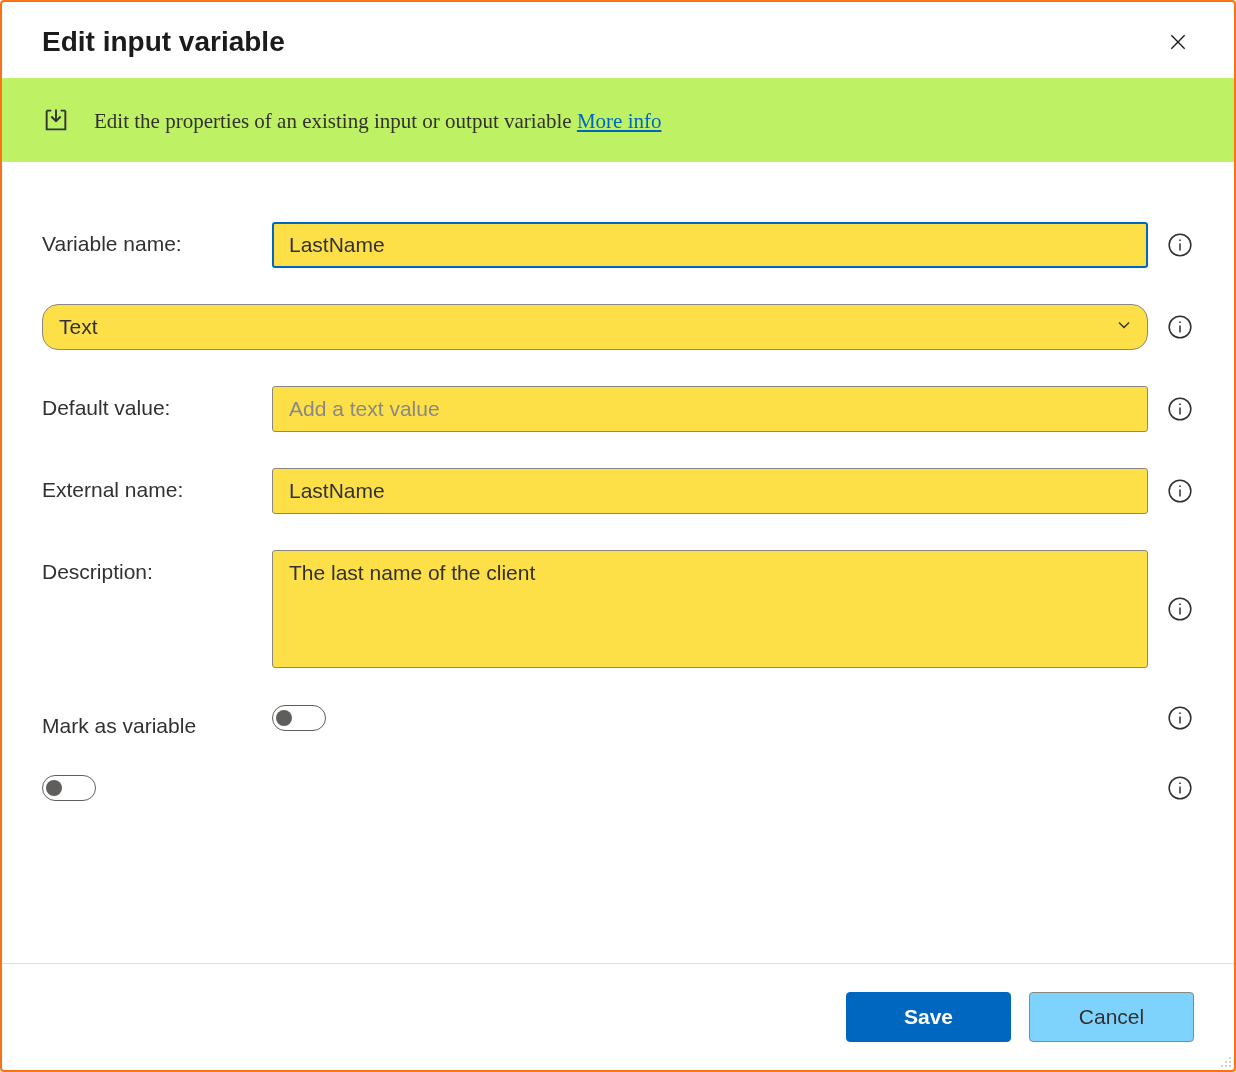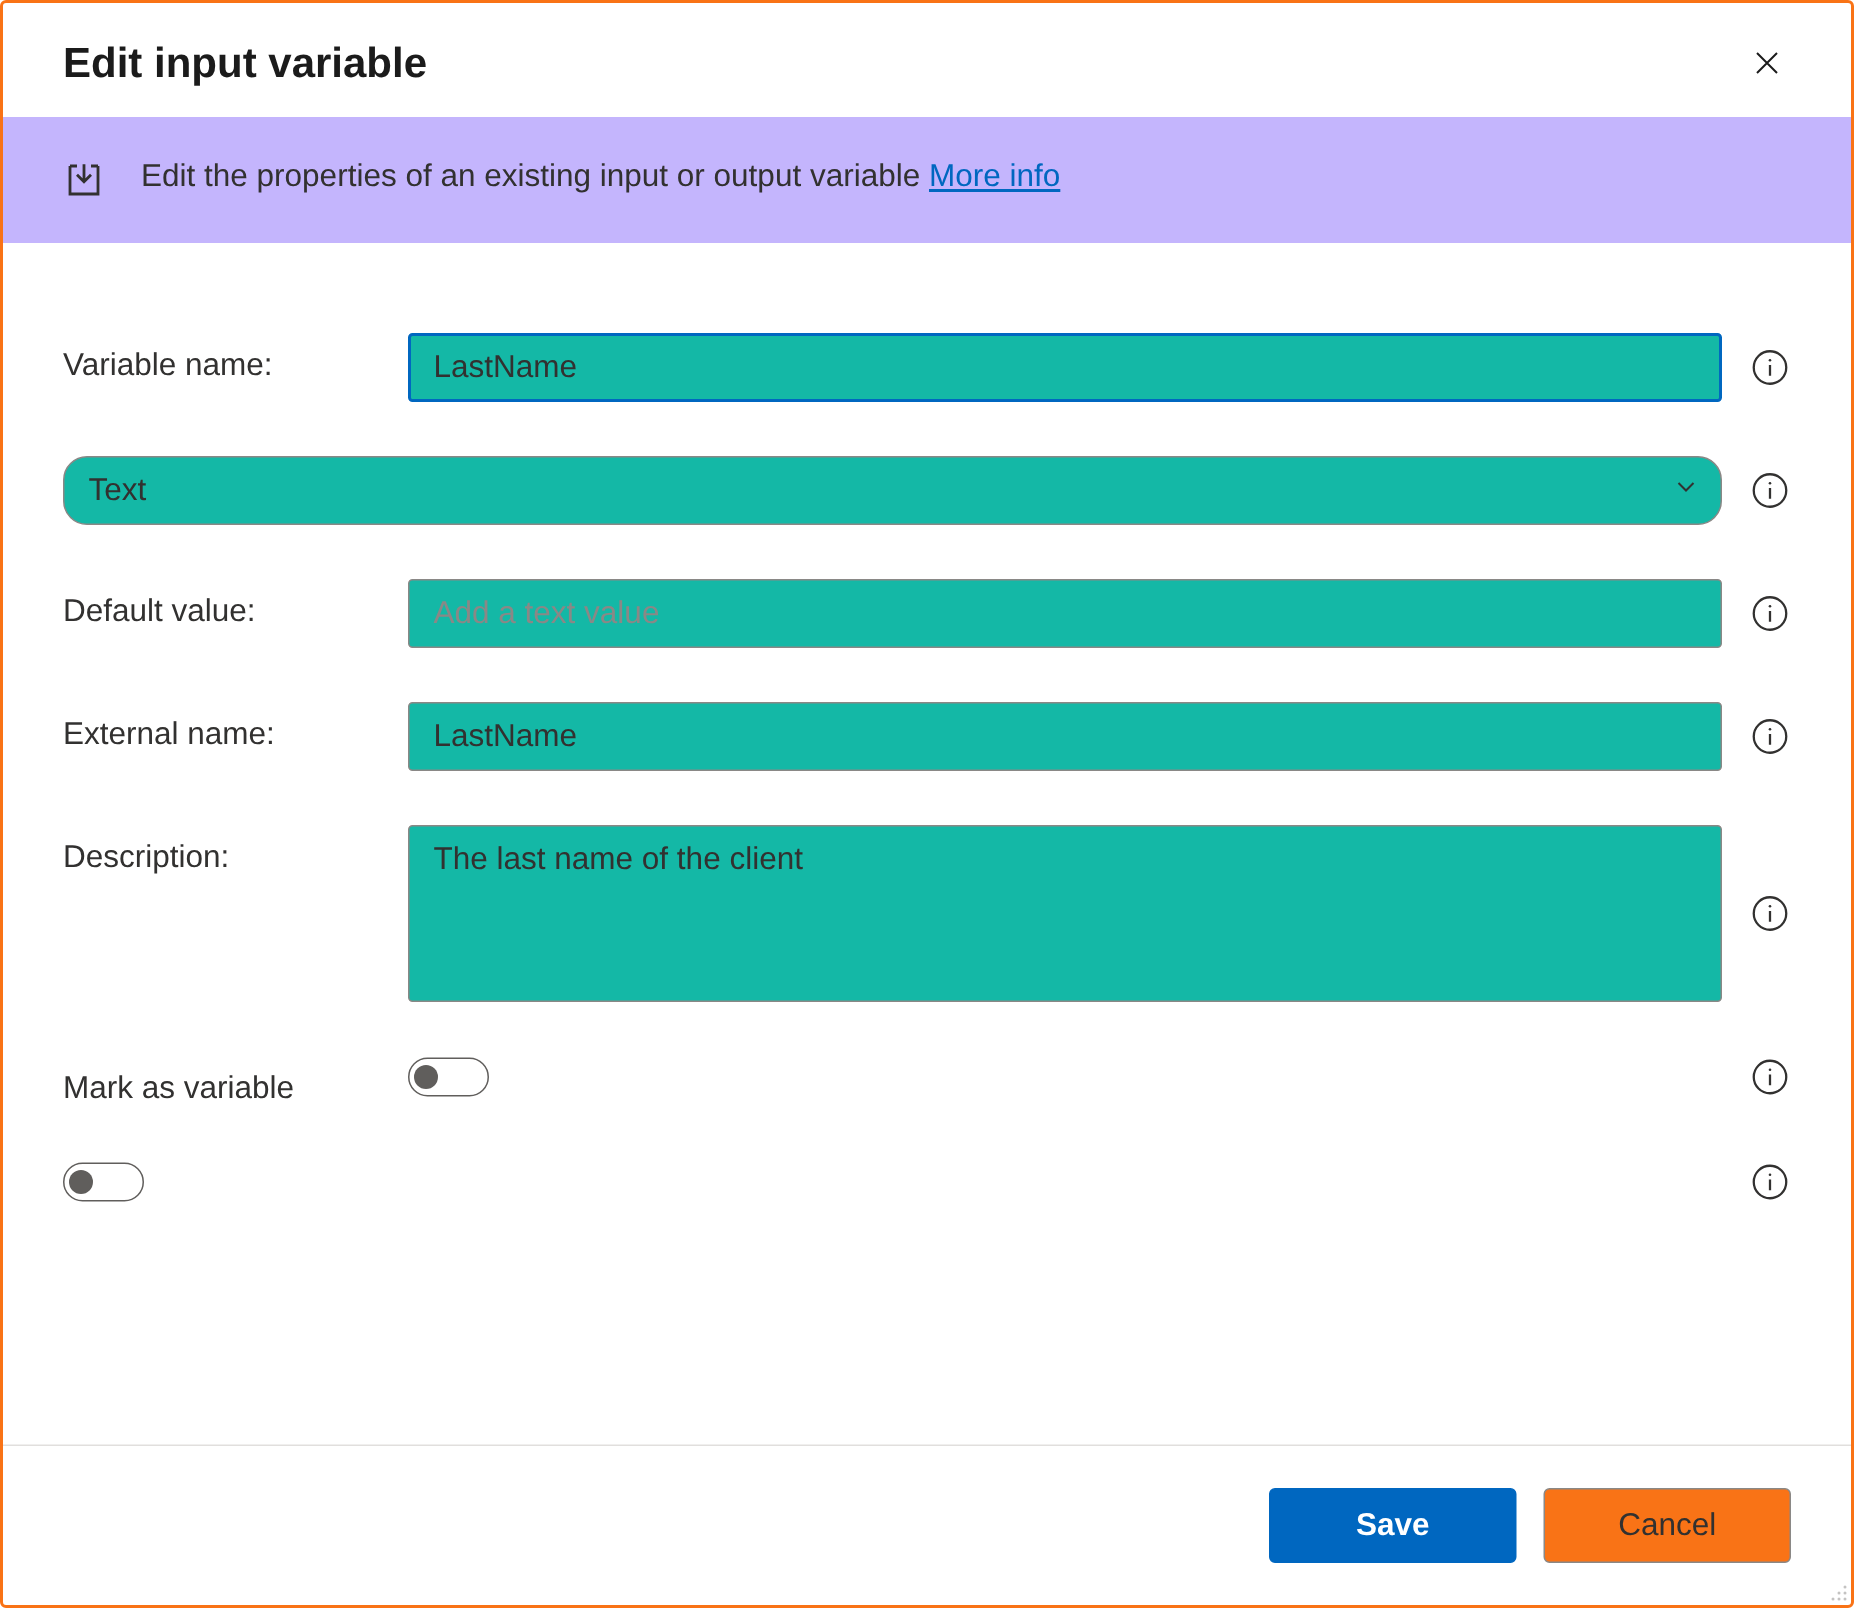--- a/index.html
+++ b/index.html
@@ -43,27 +43,28 @@
       align-items: center;
       justify-content: center;
     }
     .close-btn svg {
       width: 20px;
       height: 20px;
       stroke: #1b1b1b;
       stroke-width: 1.6;
     }
     .info-banner {
-      background: #c4b5fd;
+      background: #bef264;
       padding: 28px 40px;
       display: flex;
-      align-items: flex-start;
+      align-items: flex-end;
       gap: 24px;
       font-size: 21px;
       color: #323130;
+      font-family: Liberation Serif, serif;
     }
     .info-banner svg {
       width: 28px;
       height: 28px;
       flex-shrink: 0;
     }
     .info-banner a {
       color: #0067c0;
       text-decoration: underline;
     }
@@ -90,21 +91,21 @@
       align-items: center;
       gap: 18px;
     }
     .text-input, .select-input, .textarea-input {
       width: 100%;
       font-family: inherit;
       font-size: 21px;
       padding: 10px 16px;
       border: 1px solid #8a8886;
       border-radius: 3px;
-      background: #14b8a6;
+      background: #fde047;
       color: #323130;
       outline: none;
     }
     .text-input.focused {
       border: 2px solid #0067c0;
       padding: 9px 15px;
     }
     .text-input::placeholder, .textarea-input::placeholder {
       color: #8a8886;
     }
@@ -193,21 +194,21 @@
       cursor: pointer;
       text-align: center;
     }
     .btn-primary {
       background: #0067c0;
       color: #fff;
       border: 1px solid #0067c0;
       font-weight: 600;
     }
     .btn-secondary {
-      background: #f97316;
+      background: #7dd3fc;
       color: #323130;
       border: 1px solid #8a8886;
     }
     .resize-grip {
       position: absolute;
       right: 4px;
       bottom: 4px;
       width: 16px;
       height: 16px;
       opacity: 0.5;

